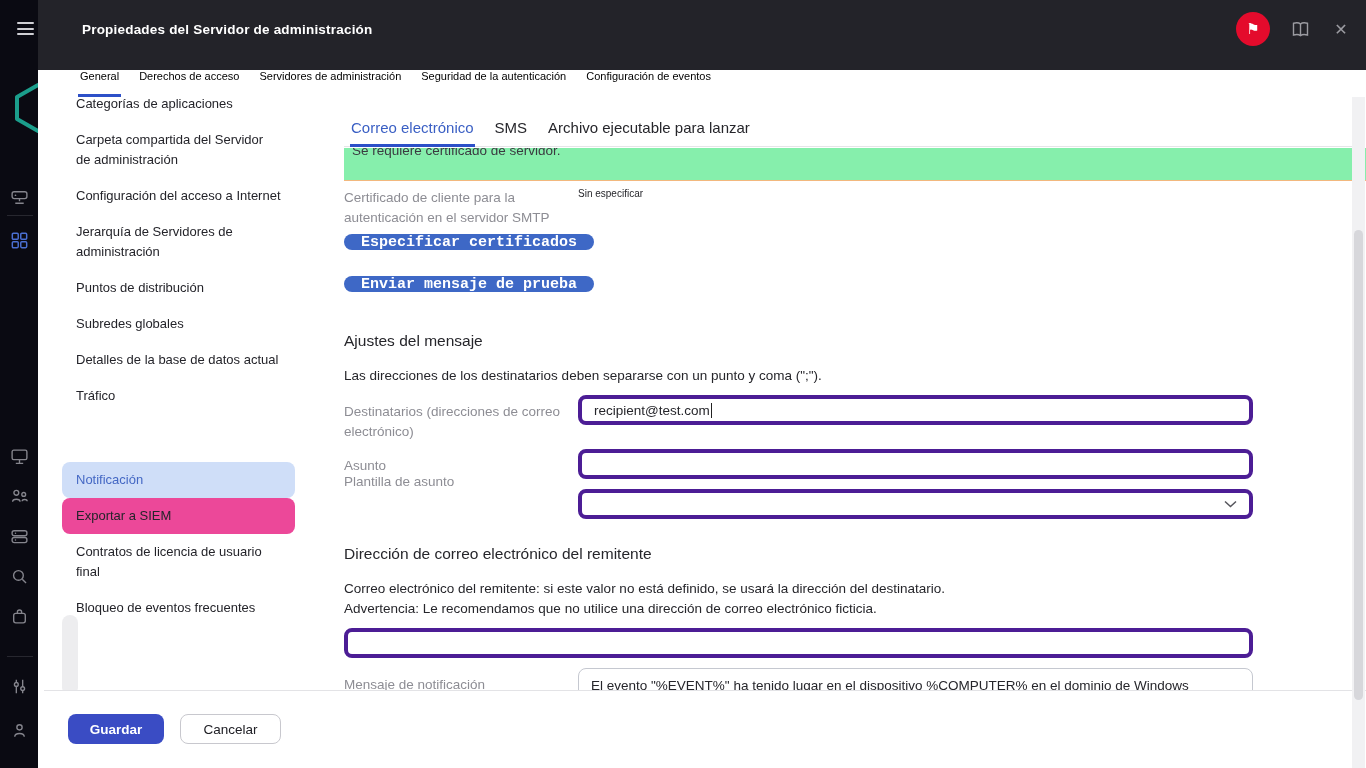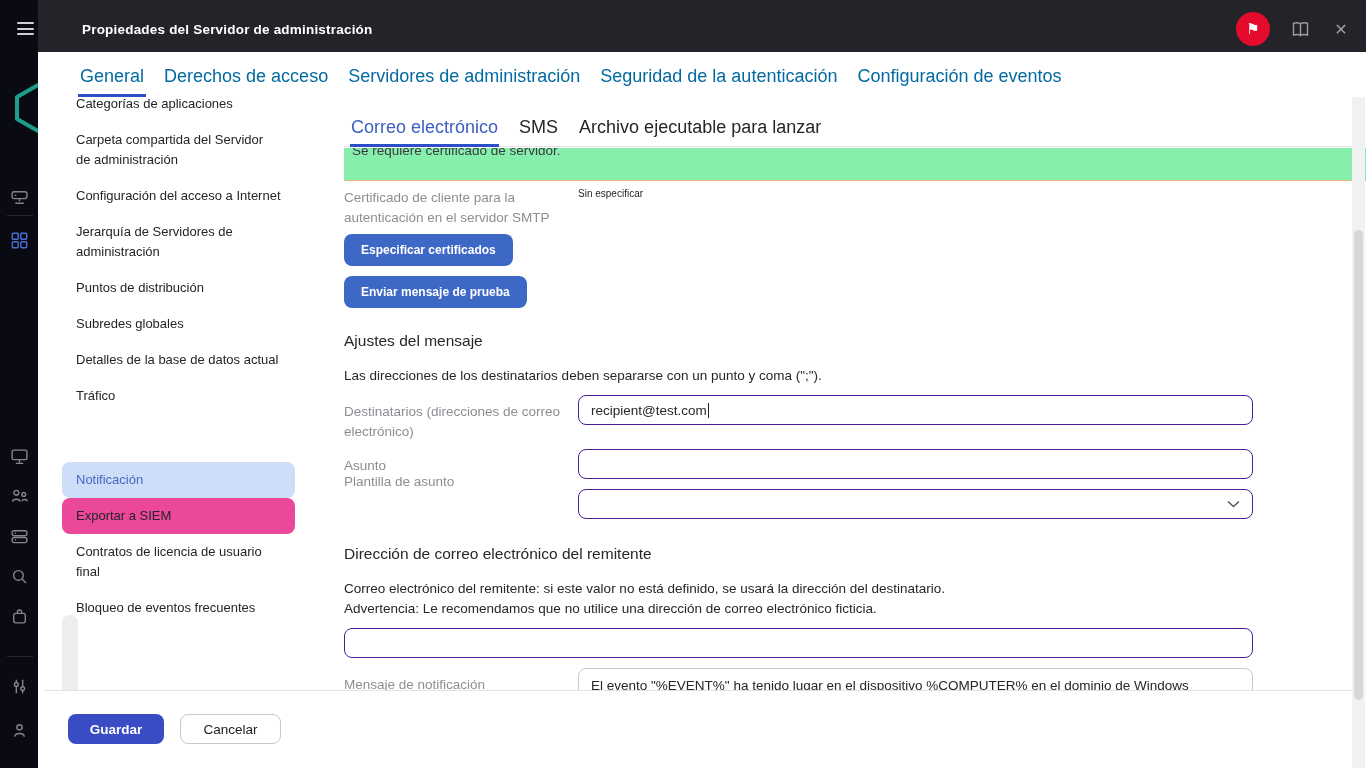--- a/index.html
+++ b/index.html
@@ -13,56 +13,56 @@
   .rail svg { display:block; }
   .rail .divider { position:absolute; left:7px; width:26px; height:1px; background:#27272f; }
   .hamburger { position:absolute; left:17px; top:22px; width:17px; height:13px; display:flex; flex-direction:column; justify-content:space-between; }
   .hamburger i { display:block; height:2px; background:#cfcfd4; border-radius:1px; }
   .logo { position:absolute; left:12px; top:82px; z-index:1; }
 
   
   .modal-bg { position:absolute; left:38px; top:0; width:1328px; height:768px; background:#fff; z-index:2; }
 
   
-  .mheader { position:absolute; left:38px; top:0; width:1328px; height:52px; background:#232329; z-index:6; display:flex; align-items:center; }
+  .mheader { position:absolute; left:38px; top:0; width:1328px; height:70px; background:#232329; z-index:6; display:flex; align-items:center; }
   .mtitle { position:absolute; left:44px; top:0; height:58px; display:flex; align-items:center; color:#fff; font-size:13.5px; font-weight:600; letter-spacing:.2px; }
   .hicons { position:absolute; right:14px; top:0; height:58px; display:flex; align-items:center; gap:19px; }
   .flagbtn { width:34px; height:34px; border-radius:50%; background:#e40b2c; display:flex; align-items:center; justify-content:center; color:#fff; font-size:15px; cursor:pointer; }
   .ghostbtn { color:#9b9ba1; display:flex; align-items:center; justify-content:center; width:22px; height:22px; font-size:16px; cursor:pointer; }
 
   
   .tabbar { position:absolute; left:38px; top:58px; width:1328px; height:39px; background:#fff; z-index:5; display:flex; align-items:stretch; gap:16px; padding-left:40px; }
-  .tab { display:flex; align-items:center; font-size:18px; color:#0369a1; cursor:pointer; border-bottom:3px solid transparent; padding:4px 2px; }
+  .tab { display:flex; align-items:center; font-size:11px; color:#000000; cursor:pointer; border-bottom:3px solid transparent; padding:4px 2px; }
   .tab.active { border-bottom-color:#2d50c8; }
 
   
   .sidebar { position:absolute; left:38px; top:97px; width:297px; height:593px; background:#fff; z-index:3; overflow:hidden; }
   .sidelist { position:absolute; left:24px; top:-11px; width:233px; }
   .sideitem { font-size:13px; line-height:20px; color:#24242a; padding:8px 14px; border-radius:8px; cursor:pointer; }
   .sideitem.selected { background:#cfdef8; color:#4468c4;margin-top:48px; }
   .sideitem.hover { background:#ec4899; }
   .side-scroll { position:absolute; left:24px; top:518px; width:16px; height:80px; background:#ededef; border-radius:8px; }
 
   
   .subtabs { position:absolute; left:344px; top:110px; width:1012px; height:37px; background:#fff; z-index:4; display:flex; align-items:stretch; gap:19px; padding-left:6px; border-bottom:1px solid #e5e5e8; }
-  .subtab { display:flex; align-items:center; font-size:18px; color:#26262b; cursor:pointer; border-bottom:3px solid transparent; margin-bottom:-1px; padding:0 1px; }
+  .subtab { display:flex; align-items:center; font-size:15px; color:#26262b; cursor:pointer; border-bottom:3px solid transparent; margin-bottom:-1px; padding:0 1px; }
   .subtab.active { color:#3a5fc4; border-bottom-color:#2d50c8; }
 
   .warnbar { position:absolute; left:344px; top:148px; width:1088px; height:33px; background:#86efac; border-bottom:1px solid #f2b87e; overflow:hidden; z-index:3; }
   .warnbar span { position:absolute; top:-7px; left:8px; font-size:13.5px; line-height:20px; color:#3a3a40; white-space:nowrap; }
 
   .flabel { position:absolute; left:344px; width:228px; font-size:13.5px; line-height:20px; color:#8d8d94; z-index:3; }
   .fvalue { position:absolute; left:578px; font-size:10px; color:#26262b; z-index:3; }
 
-  .btn-blue { position:absolute; left:344px; height:32px; background:#3e68c6; color:#fff; font-size:12px; font-weight:600; border:none; border-radius:8px; padding:0 17px; cursor:pointer; z-index:3; font-family:Liberation Sans, sans-serif; }
+  .btn-blue { position:absolute; left:344px; height:16px; background:#3e68c6; color:#fff; font-size:15px; font-weight:600; border:none; border-radius:8px; padding:0 17px; cursor:pointer; z-index:3; font-family:Liberation Mono, monospace; }
 
   .h2 { position:absolute; left:344px; font-size:15.5px; color:#26262b; z-index:3; }
   .ptext { position:absolute; left:344px; font-size:13.5px; color:#26262b; z-index:3; }
 
-  .tinput { position:absolute; left:578px; width:675px; height:30px; border:1px solid #4c1d95; border-radius:8px; background:#fff; font-size:13.5px; color:#26262b; padding:0 12px; z-index:3; display:flex; align-items:center; font-family:"Liberation Sans",sans-serif; }
+  .tinput { position:absolute; left:578px; width:675px; height:30px; border:4px solid #4c1d95; border-radius:8px; background:#fff; font-size:13.5px; color:#26262b; padding:0 12px; z-index:3; display:flex; align-items:center; font-family:"Liberation Sans",sans-serif; }
   input.tinput { display:block; line-height:28px; }
   .caret { display:inline-block; width:1px; height:15px; background:#222; margin-left:1px; }
   .fullinput { left:344px; width:909px; }
   .selectbox { justify-content:space-between; cursor:pointer; }
   .chev { color:#55555c; display:flex; align-items:center; }
 
   .txtarea { position:absolute; left:578px; top:668px; width:675px; height:90px; border:1px solid #c5c8d0; border-radius:8px; background:#fff; font-size:13.5px; color:#26262b; padding:7px 12px; line-height:19px; z-index:3; overflow:hidden; white-space:nowrap; }
 
   
   .mfooter { position:absolute; left:44px; top:690px; width:1328px; height:78px; background:#fff; border-top:1px solid #e3e3e6; z-index:6; }

